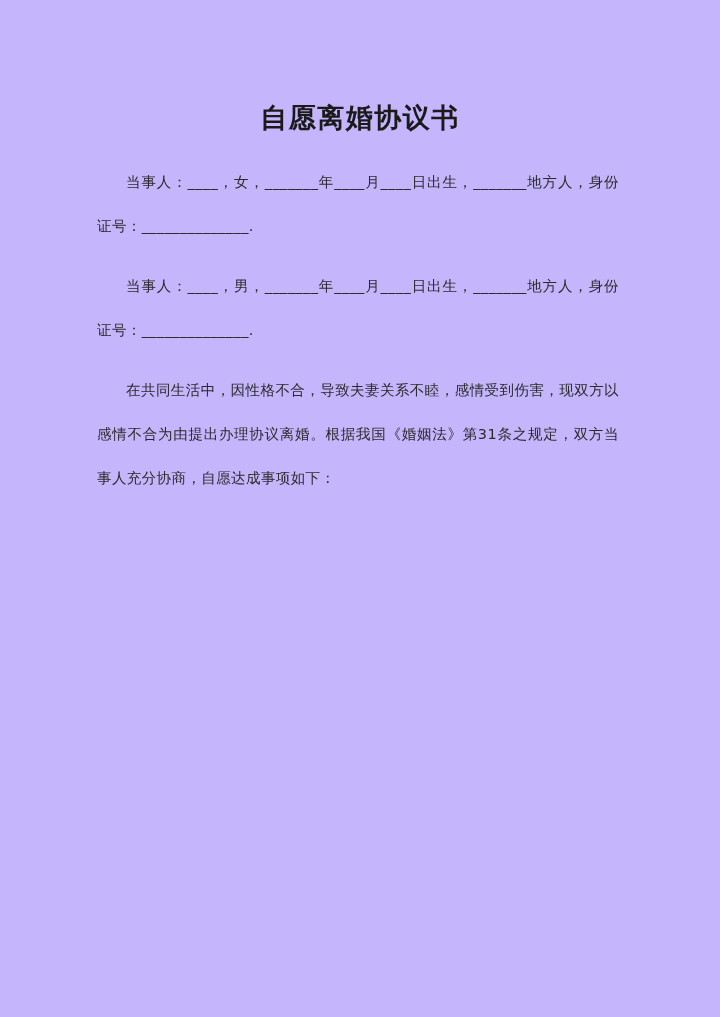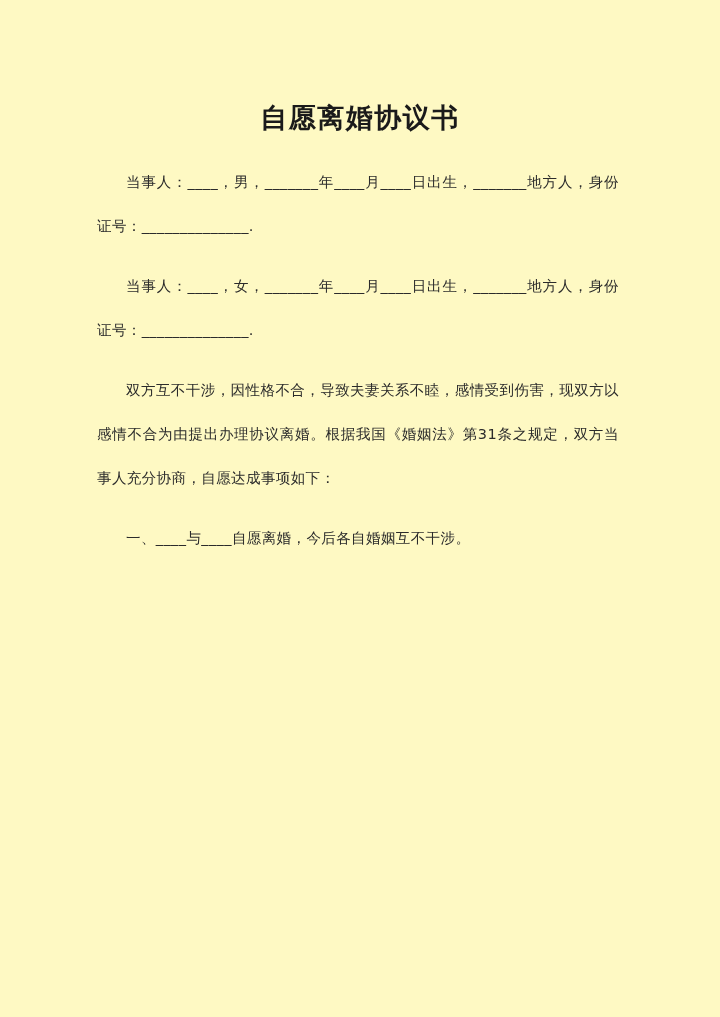--- a/index.html
+++ b/index.html
@@ -11,21 +11,21 @@
     height: 1017px;
     background: #ffffff;
     font-family: "DejaVu Sans", "Liberation Sans", sans-serif;
     -webkit-font-smoothing: antialiased;
   }
 
   .page {
     position: relative;
     width: 720px;
     height: 1017px;
-    background: #fef9c3;
+    background: #c4b5fd;
     box-sizing: border-box;
     overflow: hidden;
   }
 
   .content {
     position: absolute;
     left: 97px;
     top: 0;
     width: 522px;
   }
@@ -74,28 +74,27 @@
 <body>
 
 <div class="page">
 
   <div class="content">
 
     <h1 class="doc-title">自愿离婚协议书</h1>
 
     <div class="body-block">
 
+      <p class="para">当事人：____，女，_______年____月____日出生，_______地方人，身份证号：______________.</p>
+
       <p class="para">当事人：____，男，_______年____月____日出生，_______地方人，身份证号：______________.</p>
 
-      <p class="para">当事人：____，女，_______年____月____日出生，_______地方人，身份证号：______________.</p>
 
+      <p class="para">在共同生活中，因性格不合，导致夫妻关系不睦，感情受到伤害，现双方以感情不合为由提出办理协议离婚。根据我国《婚姻法》第31条之规定，双方当事人充分协商，自愿达成事项如下：</p>
 
-      <p class="para">双方互不干涉，因性格不合，导致夫妻关系不睦，感情受到伤害，现双方以感情不合为由提出办理协议离婚。根据我国《婚姻法》第31条之规定，双方当事人充分协商，自愿达成事项如下：</p>
-
-      <p class="para">一、____与____自愿离婚，今后各自婚姻互不干涉。</p>
 
 
 
     </div>
 
   </div>
 
 </div>
 
 </body></html>

